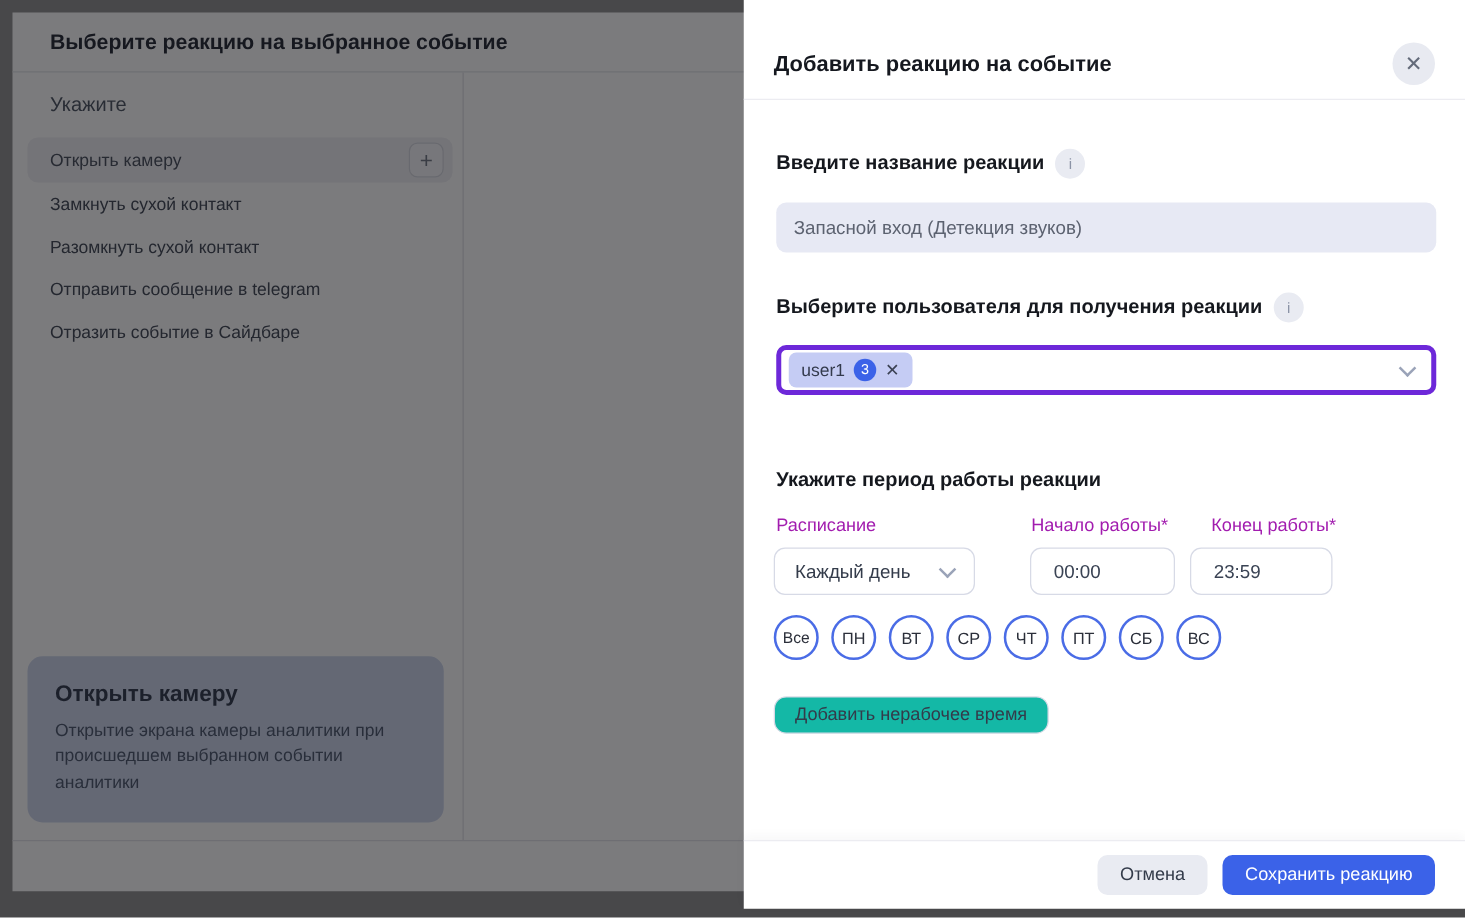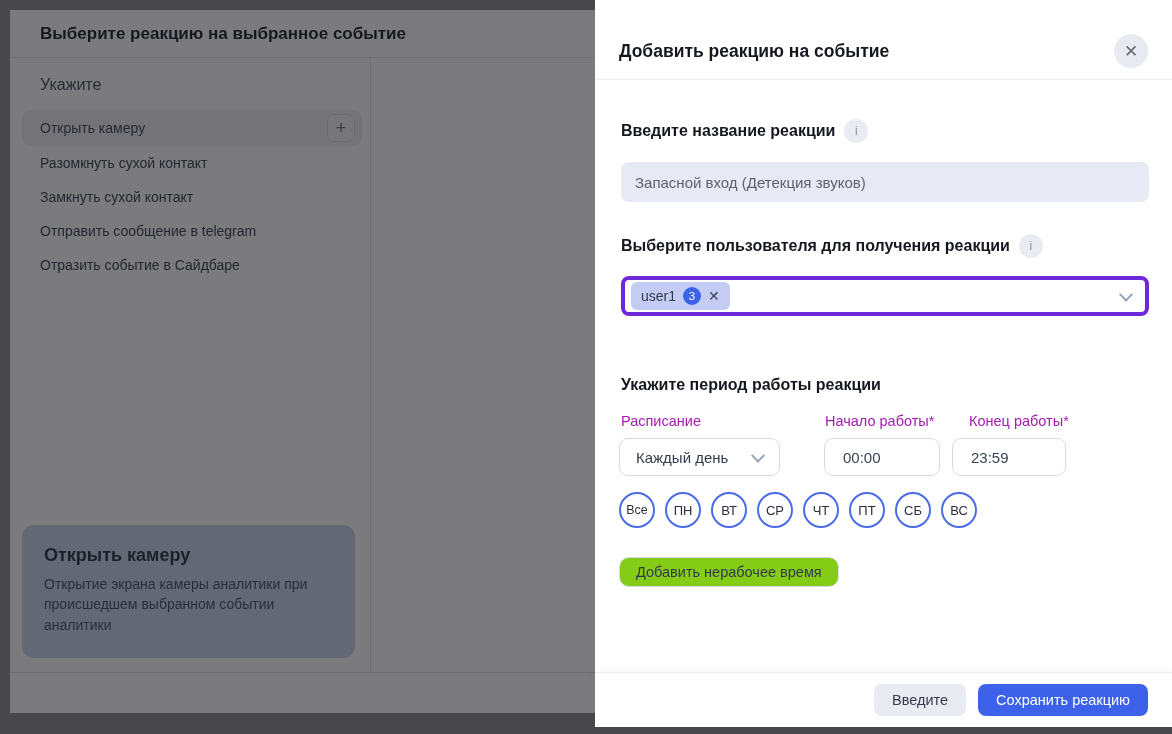--- a/index.html
+++ b/index.html
@@ -124,21 +124,21 @@
     font-family:"Liberation Sans", sans-serif;
   }
   .days-row { position:absolute; left:24px; top:412px; display:flex; gap:10px; }
   .day {
     width:36px; height:36px; border-radius:50%; border:2px solid #4a6ce6;
     background:#fff; display:flex; align-items:center; justify-content:center;
     font-size:13px; color:#2b2f3a; cursor:pointer;
   }
   .add-downtime {
     position:absolute; left:24px; top:477px; height:30px;
-    border:1px solid #d7dae6; border-radius:10px; background:#84cc16;
+    border:1px solid #d7dae6; border-radius:10px; background:#14b8a6;
     padding:0 16px; font-size:14.5px; color:#333b4a; cursor:pointer;
     font-family:"Liberation Sans", sans-serif;
   }
   .panel-footer {
     flex:0 0 55px; border-top:1px solid #ececf1;
     box-shadow:0 -3px 8px rgba(40,50,80,0.04);
     display:flex; align-items:center; justify-content:flex-end;
     gap:12px; padding-right:24px;
   }
   .btn-cancel {
@@ -162,22 +162,22 @@
       <span>Выберите реакцию на выбранное событие</span>
     </div>
     <div class="bg-main">
       <div class="bg-sidebar">
         <div class="bg-sidebar-heading">Укажите</div>
         <div class="bg-list">
           <div class="bg-item-selected">
             <span>Открыть камеру</span>
             <span class="bg-plus-btn">+</span>
           </div>
+          <div class="bg-item">Замкнуть сухой контакт</div>
           <div class="bg-item">Разомкнуть сухой контакт</div>
-          <div class="bg-item">Замкнуть сухой контакт</div>
           <div class="bg-item">Отправить сообщение в telegram</div>
           <div class="bg-item">Отразить событие в Сайдбаре</div>
         </div>
         <div class="bg-card">
           <div class="bg-card-title">Открыть камеру</div>
           <div class="bg-card-desc">Открытие экрана камеры аналитики при происшедшем выбранном событии аналитики</div>
         </div>
       </div>
       <div style="flex:1"></div>
     </div>
@@ -242,18 +242,18 @@
         <div class="day">ЧТ</div>
         <div class="day">ПТ</div>
         <div class="day">СБ</div>
         <div class="day">ВС</div>
       </div>
 
       <button class="add-downtime">Добавить нерабочее время</button>
     </div>
 
     <div class="panel-footer">
-      <button class="btn-cancel">Введите</button>
+      <button class="btn-cancel">Отмена</button>
       <button class="btn-save">Сохранить реакцию</button>
     </div>
   </div>
 
 </div>
 
 </body></html>

